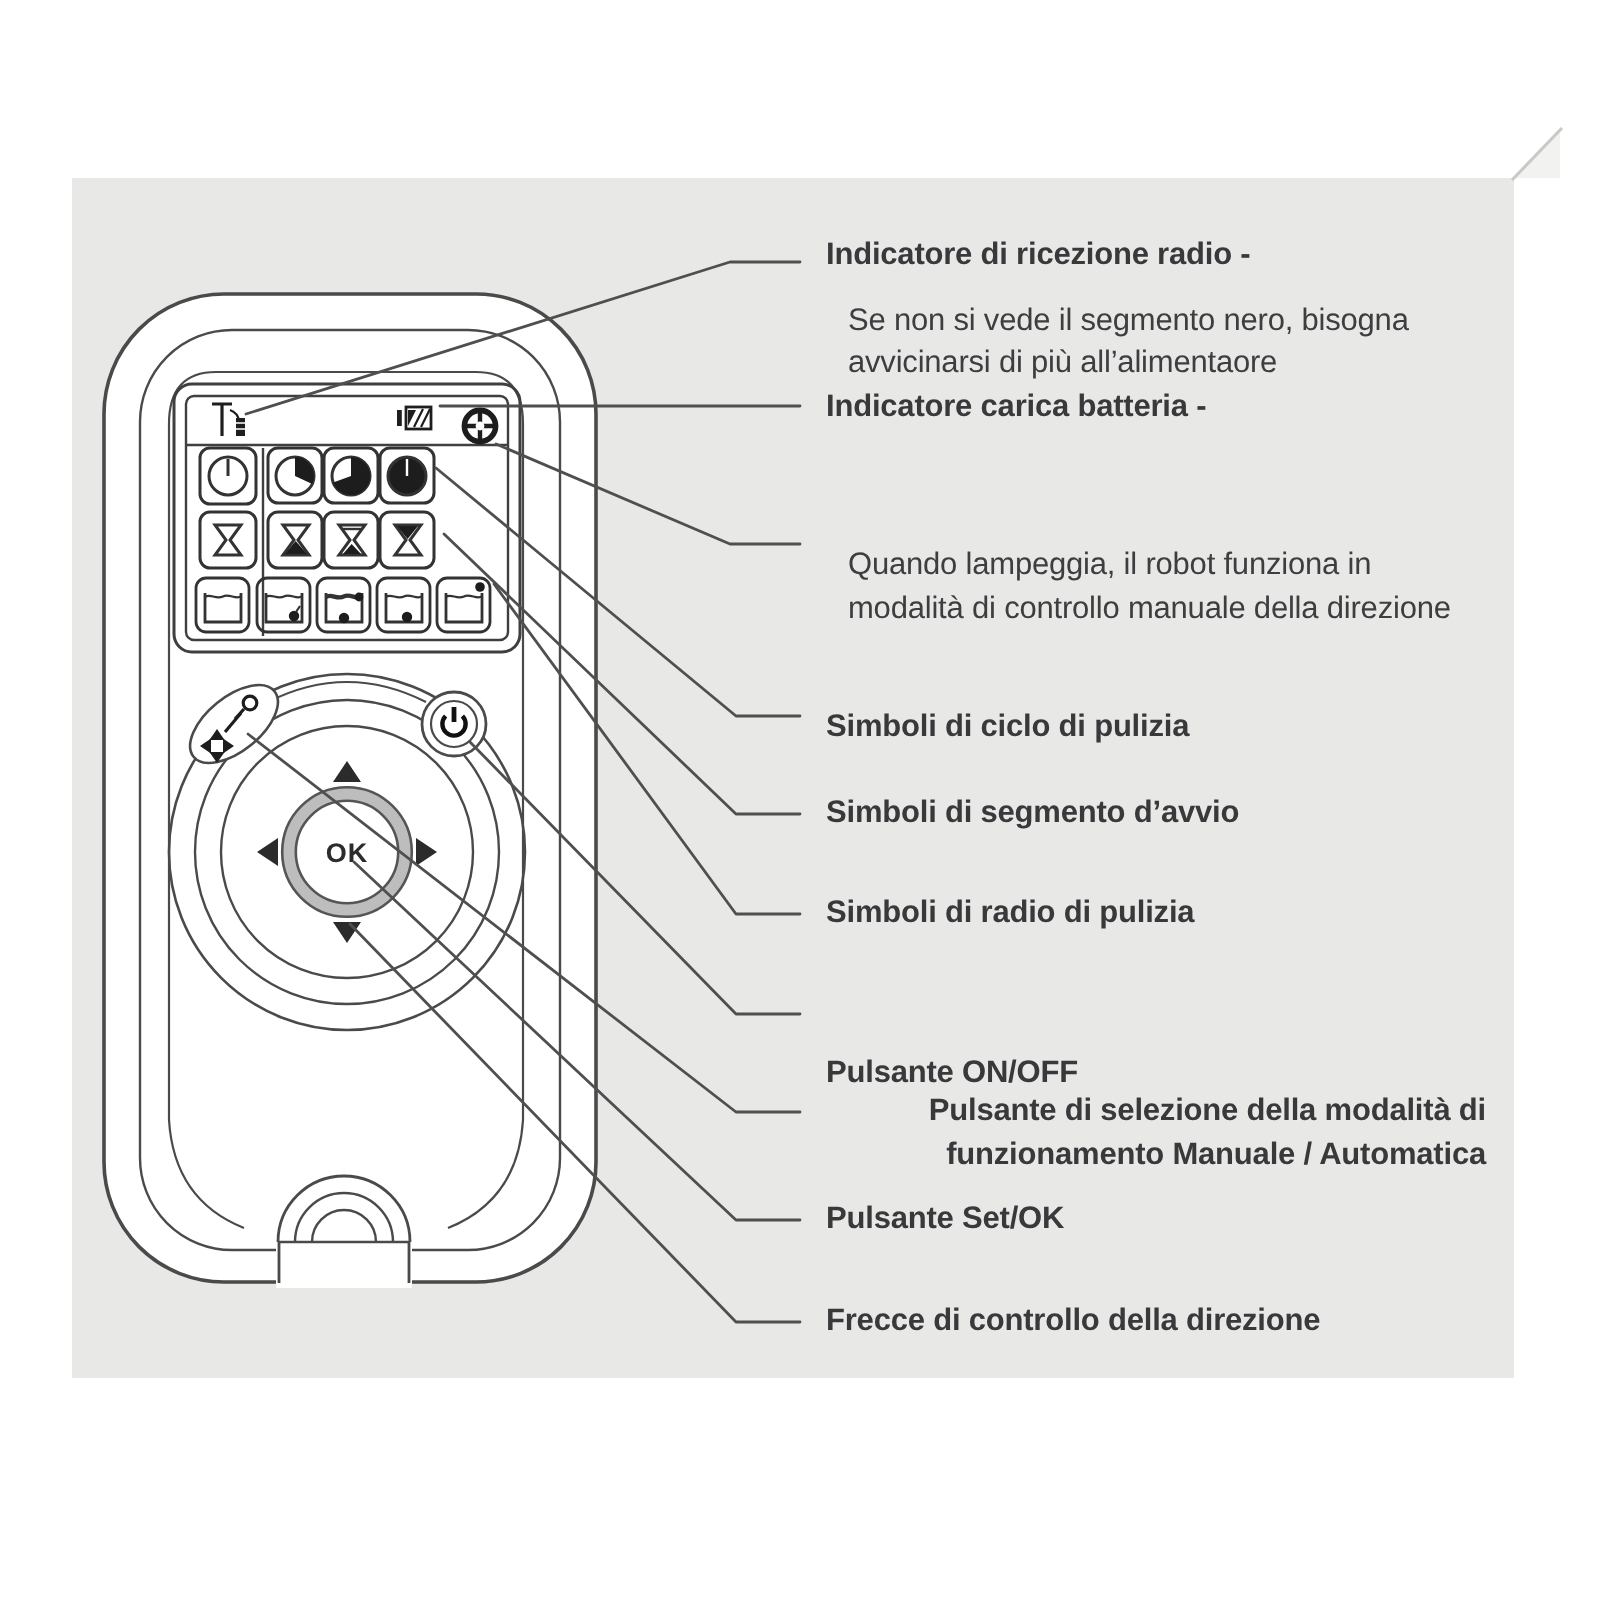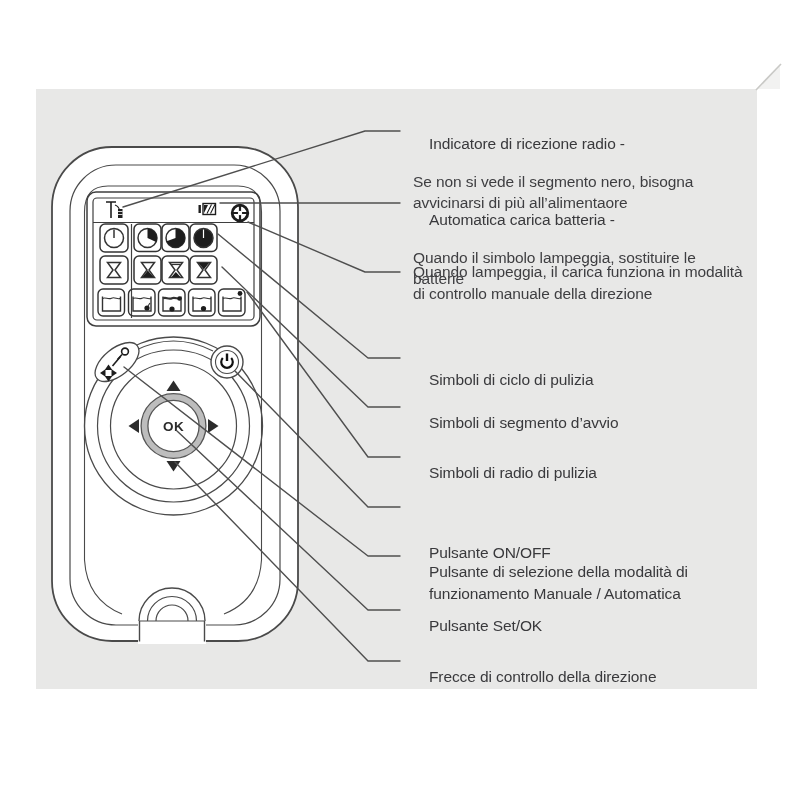--- a/index.html
+++ b/index.html
@@ -1,22 +1,22 @@
 <!DOCTYPE html>
 <html><head>
 <meta charset="utf-8">
 <style>
   html,body{margin:0;padding:0;background:#ffffff;}
   .canvas{position:relative;width:800px;height:800px;background:#ffffff;overflow:hidden;
           font-family:"Liberation Sans", sans-serif;}
   .panel{position:absolute;left:36px;top:89px;width:721px;height:600px;background:#e8e8e7;}
   .diagram-svg{position:absolute;left:0;top:0;width:800px;height:800px;}
   .callout{position:absolute;color:#3e3e41;font-size:15.5px;line-height:21.5px;letter-spacing:-0.1px;}
-  .callout h4{margin:16px;font-size:15.5px;font-weight:400;color:#39393c;line-height:21.5px;}
-  .callout p{margin:0;font-weight:400;}
+  .callout h4{margin:0;font-size:15.5px;font-weight:700;color:#39393c;line-height:21.5px;}
+  .callout p{margin:11px;font-weight:400;}
   .w1{width:310px}.w2{width:312px}.w3{width:336px}.w8{width:330px}.wd{width:344px}
 </style>
 </head>
 <body>
 
 <div class="canvas">
 
   <div class="panel"></div>
 
   <svg class="diagram-svg" viewBox="0 0 800 800">
@@ -205,39 +205,38 @@
       <path d="M177,431 L368,610 H400"></path>
       <path d="M175,462 L368,661 H400"></path>
     </g>
   </svg>
 
   <div class="callout w1" style="left:413px;top:117px;">
     <h4>Indicatore di ricezione radio -</h4>
     <p>Se non si vede il segmento nero, bisogna avvicinarsi di più all’alimentaore</p>
   </div>
   <div class="callout w2" style="left:413px;top:193px;">
-    <h4>Automatica carica batteria -</h4>
-    <p>Quando il simbolo lampeggia, sostituire le batterie</p>
+    <h4>Indicatore carica batteria -</h4>
   </div>
   <div class="callout w3" style="left:413px;top:261px;">
-    <p>Quando lampeggia, il carica funziona in modalità di controllo manuale della direzione</p>
+    <p>Quando lampeggia, il robot funziona in modalità di controllo manuale della direzione</p>
   </div>
   <div class="callout wd" style="left:413px;top:353px;">
     <h4>Simboli di ciclo di pulizia</h4>
   </div>
   <div class="callout wd" style="left:413px;top:396px;">
     <h4>Simboli di segmento d’avvio</h4>
   </div>
   <div class="callout wd" style="left:413px;top:446px;">
     <h4>Simboli di radio di pulizia</h4>
   </div>
   <div class="callout wd" style="left:413px;top:526px;">
     <h4>Pulsante ON/OFF</h4>
   </div>
-  <div class="callout w8" style="left:413px;top:545px;">
+  <div class="callout w8" style="left:413px;top:545px;text-align:right;">
     <h4>Pulsante di selezione della modalità di funzionamento Manuale / Automatica</h4>
   </div>
   <div class="callout wd" style="left:413px;top:599px;">
     <h4>Pulsante Set/OK</h4>
   </div>
   <div class="callout wd" style="left:413px;top:650px;">
     <h4>Frecce di controllo della direzione</h4>
   </div>
 
 </div>

